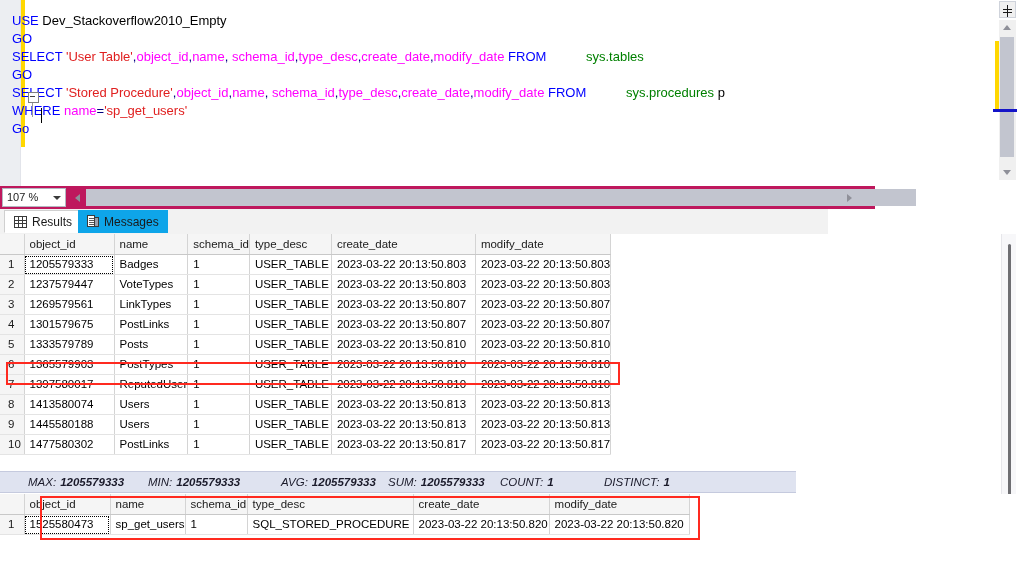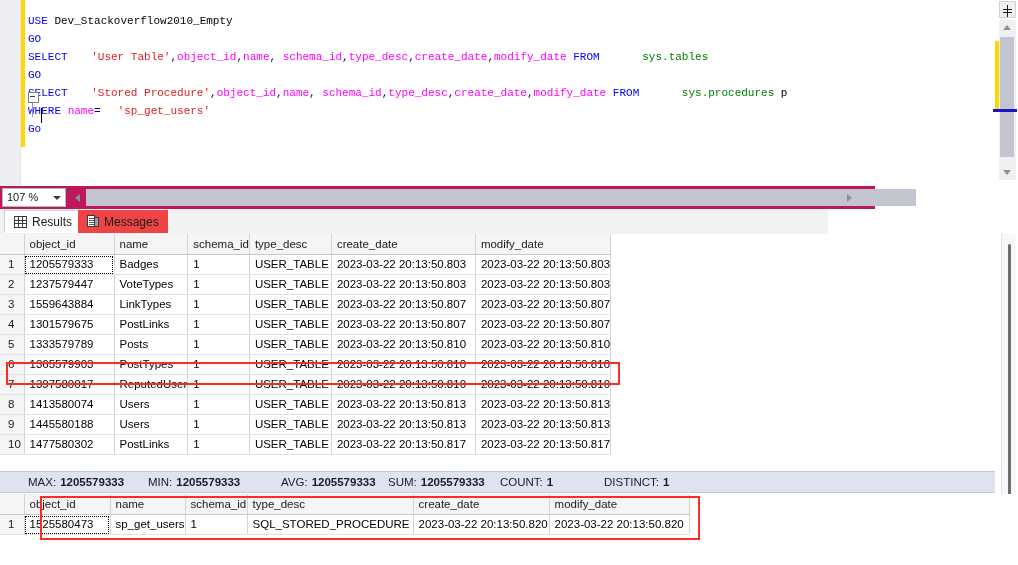--- a/index.html
+++ b/index.html
@@ -9,25 +9,25 @@
     font-family:"Liberation Sans", sans-serif;
     font-size:12px;color:#000;
     -webkit-font-smoothing:none;
   }
   #app{position:relative;width:1018px;height:565px;}
 
   
   .editor-pane{position:absolute;left:0;top:0;width:1018px;height:186px;background:#ffffff;}
   .editor-gutter-grey{position:absolute;left:0;top:0;width:20px;height:186px;background:#eceef2;border-right:1px solid #e2e4ea;}
   .editor-changebar{position:absolute;left:21px;top:0;width:4px;height:147px;background:#ffd700;}
-  .editor-code{position:absolute;left:28px;top:12px;width:930px;height:160px;
-    font-family:Liberation Mono, monospace;font-size:11px;line-height:18px;white-space:pre;}
+  .editor-code{position:absolute;left:12px;top:12px;width:930px;height:160px;
+    font-family:Liberation Sans, sans-serif;font-size:13px;line-height:18px;white-space:pre;}
   .cl{display:block;height:18px;}
   .k{color:#0000ff;}           
-  .str{color:#e02020;margin-left:17px;}         
+  .str{color:#e02020;}         
   .id{color:#ff00ff;}          
   .obj{color:#008000;margin-left:36px;}         
   .pl{color:#000080;}          
   .txt{color:#000000;}
 
   .collapse-box{position:absolute;left:28px;top:92px;width:9px;height:9px;border:1px solid #808080;background:#fff;}
   .collapse-box:before{content:"";position:absolute;left:1px;top:3px;width:5px;height:1px;background:#404040;}
   .collapse-guide{position:absolute;left:32px;top:103px;width:1px;height:14px;background:#9a9a9a;}
   .caret{position:absolute;left:41px;top:108px;width:1px;height:15px;background:#000;}
 
@@ -57,21 +57,21 @@
   .hs-arw{position:absolute;left:5px;top:5px;width:0;height:0;border-top:4px solid transparent;border-bottom:4px solid transparent;border-right:5px solid #8f9099;}
   .hscroll-track{position:absolute;left:86px;top:3px;right:36px;height:17px;background:#f0f0f0;}
   .hscroll-thumb{position:absolute;left:0;top:0;width:830px;height:17px;background:#c2c5cf;}
   .hscroll-right{position:absolute;right:18px;top:3px;width:14px;height:17px;}
   .hs-arw-r{position:absolute;left:4px;top:5px;width:0;height:0;border-top:4px solid transparent;border-bottom:4px solid transparent;border-left:5px solid #8f9099;}
 
   
   .tabstrip{position:absolute;left:0;top:209px;width:828px;height:25px;background:#f2f2f2;border-bottom:1px solid #d6d6d6;}
   .tab{position:absolute;top:1px;height:23px;display:flex;align-items:center;gap:5px;padding:0 9px;font-size:12px;color:#1a1a1a;box-sizing:border-box;}
   .tab.active{left:4px;background:#ffffff;border:1px solid #d0d0d0;border-bottom:1px solid #ffffff;}
-  .tab.inactive{left:78px;background:#ef4444;}
+  .tab.inactive{left:78px;background:#0ea5e9;}
   .ico-grid{width:13px;height:12px;border:1px solid #3a3a3a;box-sizing:border-box;display:block;position:relative;background:#fff;}
   .ico-grid:before{content:"";position:absolute;left:0;top:3px;width:11px;height:1px;background:#3a3a3a;box-shadow:0 3px 0 #3a3a3a;}
   .ico-grid:after{content:"";position:absolute;left:3px;top:0;width:1px;height:10px;background:#3a3a3a;box-shadow:4px 0 0 #3a3a3a;}
   .ico-msg{width:12px;height:13px;position:relative;display:block;}
   .ico-msg .pg{position:absolute;left:0;top:0;width:8px;height:12px;border:1px solid #3a3a3a;background:#fff;box-sizing:border-box;}
   .ico-msg .pg i{position:absolute;left:1px;top:2px;width:5px;height:1px;background:#5a5a5a;box-shadow:0 2px 0 #5a5a5a,0 4px 0 #5a5a5a,0 6px 0 #5a5a5a;}
   .ico-msg .bk{position:absolute;left:7px;top:2px;width:5px;height:10px;background:#9aa0ad;border:1px solid #3a3a3a;box-sizing:border-box;}
 
   
   .res-pane{position:absolute;left:0;top:234px;width:1018px;height:237px;background:#ffffff;}
@@ -88,22 +88,22 @@
   table.g tbody tr td{background:#fff;}
   td.selcell{outline:1px dotted #000;outline-offset:-2px;}
 
   .hl-box{position:absolute;border:2.5px solid #ff2a20;box-sizing:border-box;pointer-events:none;}
 
   
   .grid-vscroll{position:absolute;right:2px;top:0;width:15px;height:330px;background:#f7f7f9;border-left:1px solid #e6e6ea;box-sizing:border-box;}
   .grid-vs-thumb{position:absolute;left:6px;top:10px;width:3px;height:300px;background:#6e6e72;border-radius:2px;}
 
   
-  .aggbar{position:absolute;left:0;top:471px;width:995px;height:22px;background:#dfe3f0;border-top:1px solid #c5cade;border-bottom:1px solid #c5cade;
-    display:flex;align-items:center;font-size:11.5px;color:#1a1a2a;box-sizing:border-box;}
+  .aggbar{position:absolute;left:0;top:471px;width:796px;height:22px;background:#dfe3f0;border-top:1px solid #c5cade;border-bottom:1px solid #c5cade;
+    display:flex;align-items:center;font-size:11.5px;color:#1a1a2a;box-sizing:border-box;font-style:italic;}
   .agg{display:flex;align-items:baseline;gap:4px;}
   .agg .lbl{font-weight:normal;}
   .agg .val{font-weight:bold;}
 
   
   .res2{position:absolute;left:0;top:494px;width:1018px;height:71px;background:#fff;}
 </style>
 </head>
 <body>
 
@@ -208,21 +208,21 @@
               <td class="rownum">2</td>
               <td>1237579447</td>
               <td>VoteTypes</td>
               <td>1</td>
               <td>USER_TABLE</td>
               <td>2023-03-22 20:13:50.803</td>
               <td>2023-03-22 20:13:50.803</td>
             </tr>
             <tr>
               <td class="rownum">3</td>
-              <td>1559643884</td>
+              <td>1269579561</td>
               <td>LinkTypes</td>
               <td>1</td>
               <td>USER_TABLE</td>
               <td>2023-03-22 20:13:50.807</td>
               <td>2023-03-22 20:13:50.807</td>
             </tr>
             <tr>
               <td class="rownum">4</td>
               <td>1301579675</td>
               <td>PostLinks</td>

